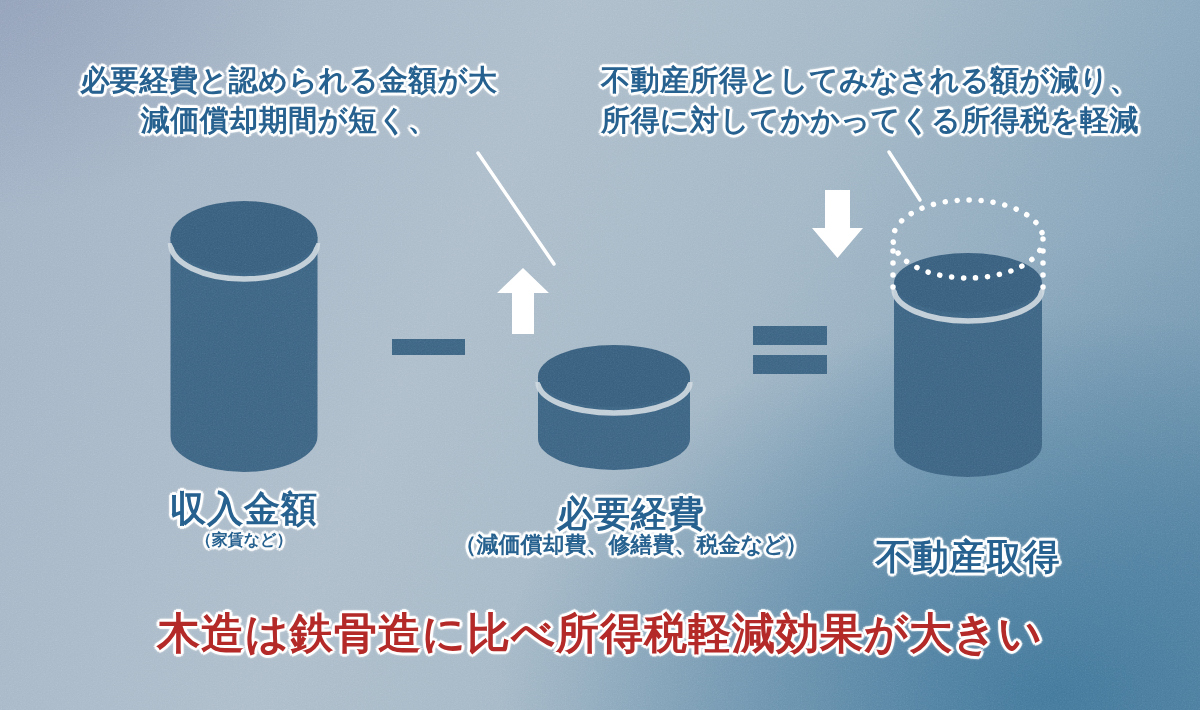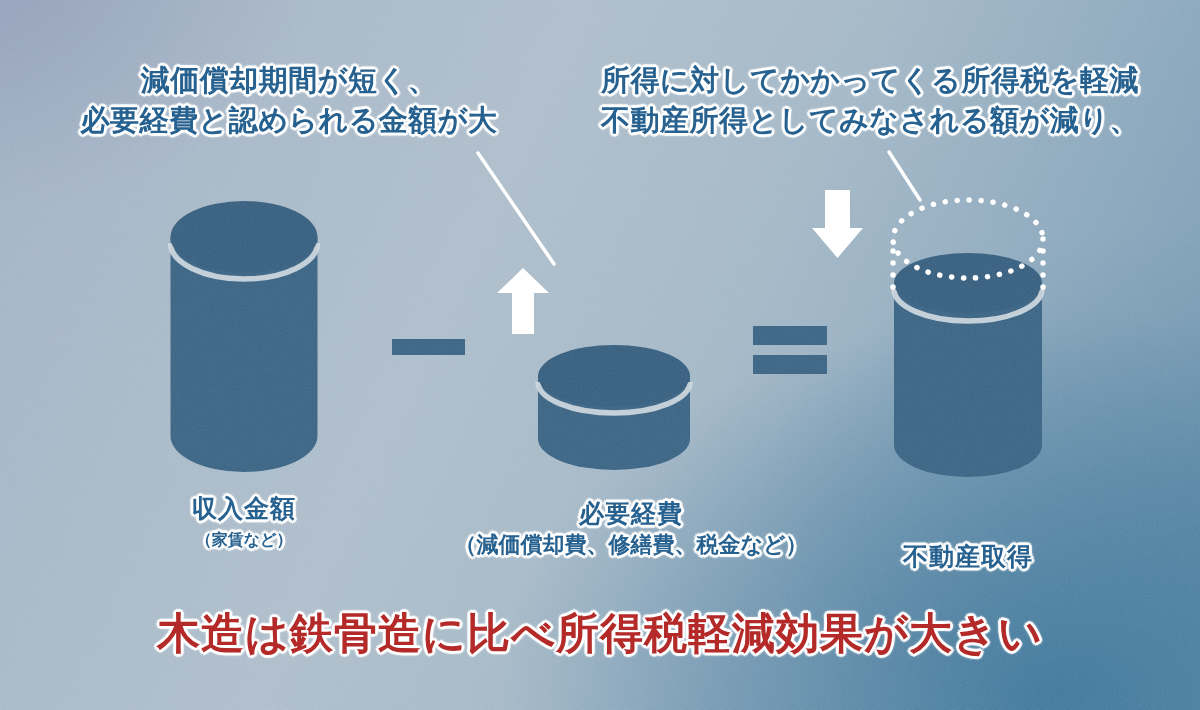--- a/index.html
+++ b/index.html
@@ -29,21 +29,21 @@
   .halo{
     text-shadow:
       0 0 3px #fff,0 0 3px #fff,0 0 5px #fff,
       -2px -2px 1px #fff,2px -2px 1px #fff,-2px 2px 1px #fff,2px 2px 1px #fff,
       -3px 0 1px #fff,3px 0 1px #fff,0 -3px 1px #fff,0 3px 1px #fff;
   }
   .callout{color:var(--callout-text,#26618f);font-size:29px;font-weight:600;line-height:40px;letter-spacing:.5px;}
   .callout-left{left:54px;top:60px;width:470px;}
   .callout-right{left:596px;top:60px;width:548px;}
   .cyl-label{color:var(--label-text,#26618f);font-weight:600;letter-spacing:1px;}
-  .label-main{font-size:25px;line-height:33px;}
+  .label-main{font-size:36px;line-height:33px;}
   .label-sub{font-size:16px;line-height:30px;letter-spacing:0;}
   .label-sub-sm{font-size:22px;line-height:29px;letter-spacing:0;}
   .label-income{left:119px;top:492px;width:250px;}
   .label-expenses{left:446px;top:497px;width:370px;}
   .label-acquisition{left:843px;top:506px;width:250px;margin-top:34px;}
   .heading{
     left:0;top:606px;width:1200px;
     color:var(--heading-red,#b32a28);
     font-size:43px;font-weight:700;line-height:54px;letter-spacing:1px;
   }
@@ -95,27 +95,27 @@
 
   <svg class="noise" width="1200" height="710">
     <filter id="grain">
       <feTurbulence type="fractalNoise" baseFrequency="0.75" numOctaves="2" stitchTiles="stitch"></feTurbulence>
       <feColorMatrix type="saturate" values="0"></feColorMatrix>
     </filter>
     <rect width="1200" height="710" filter="url(#grain)" opacity="0.45" style="mix-blend-mode:soft-light"></rect>
   </svg>
 
   <div class="txt callout callout-left halo">
+    <div>必要経費と認められる金額が大</div>
     <div>減価償却期間が短く、</div>
-    <div>必要経費と認められる金額が大</div>
   </div>
 
   <div class="txt callout callout-right halo">
+    <div>不動産所得としてみなされる額が減り、</div>
     <div>所得に対してかかってくる所得税を軽減</div>
-    <div>不動産所得としてみなされる額が減り、</div>
   </div>
 
   <div class="txt cyl-label label-income halo">
     <div class="label-main">収入金額</div>
     <div class="label-sub">（家賃など）</div>
   </div>
 
   <div class="txt cyl-label label-expenses halo">
     <div class="label-main">必要経費</div>
     <div class="label-sub-sm">（減価償却費、修繕費、税金など）</div>

